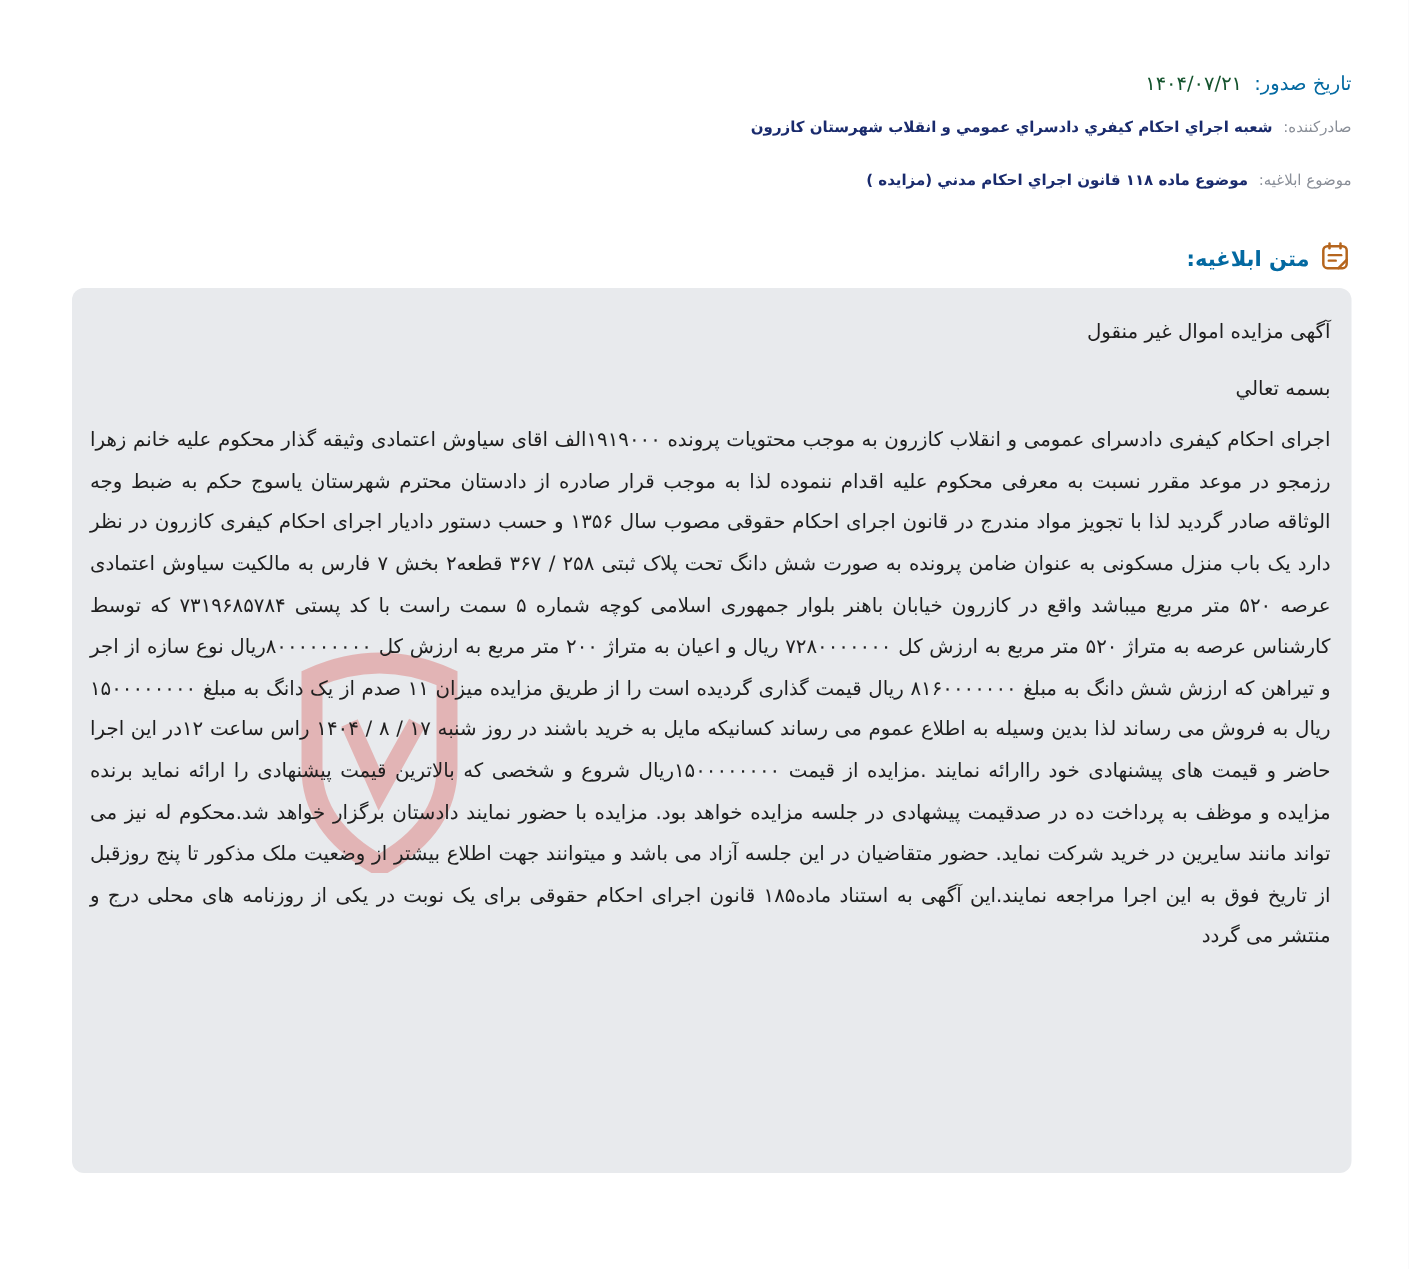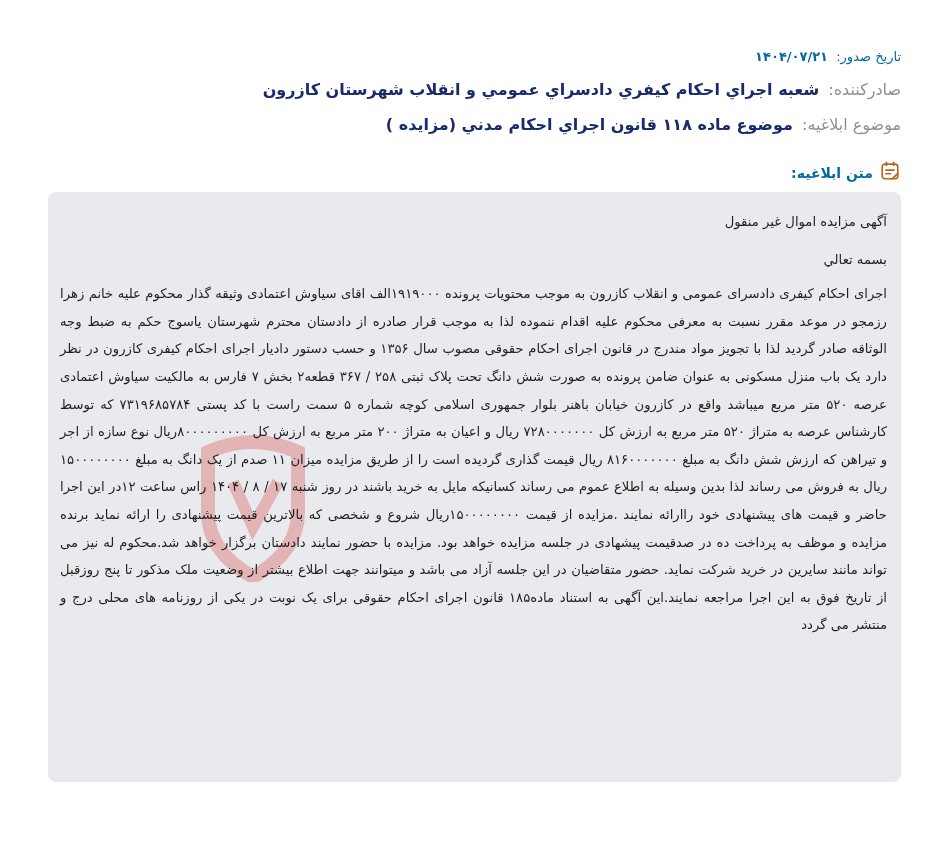--- a/index.html
+++ b/index.html
@@ -2,23 +2,23 @@
 <html><head>
 <meta charset="utf-8">
 <style>
   * { box-sizing: border-box; margin: 0; padding: 0; }
   html, body { width: 939px; height: 846px; background: #ffffff; overflow: hidden; }
   body { font-family: "DejaVu Sans", sans-serif; direction: rtl; color: #222; position: relative; }
 
   .meta-row { position: absolute; top: 46px; right: 38px; left: 175px; height: 20px; display: flex; justify-content: space-between; align-items: center; font-size: 13px; }
   .meta-item { white-space: nowrap; }
   .meta-label { color: #0369a1; }
-  .meta-value { color: #0369a1; font-weight: bold; margin-right: 4px; }
+  .meta-value { color: #14532d; font-weight: normal; margin-right: 4px; }
 
-  .info-line { position: absolute; right: 38px; font-size: 16px; white-space: nowrap; }
+  .info-line { position: absolute; right: 38px; font-size: 10px; white-space: nowrap; }
   .info-line.issuer { top: 80px; }
   .info-line.subject { top: 115px; }
   .info-label { color: #8a8f98; }
   .info-value { color: #1a2b6d; font-weight: bold; margin-right: 4px; }
 
   .section-title { position: absolute; top: 160px; right: 38px; display: flex; align-items: center; gap: 6px; color: #0369a1; font-weight: bold; font-size: 14px; }
   .section-title svg { width: 22px; height: 22px; }
 
   .content-box { position: absolute; top: 192px; right: 38px; left: 48px; height: 590px; background: #e8eaed; border-radius: 8px; padding: 16px 14px 0 12px; overflow: hidden; }
   .watermark { position: absolute; left: 150px; top: 240px; width: 520px; height: 150px; pointer-events: none; opacity: 0.35; }

